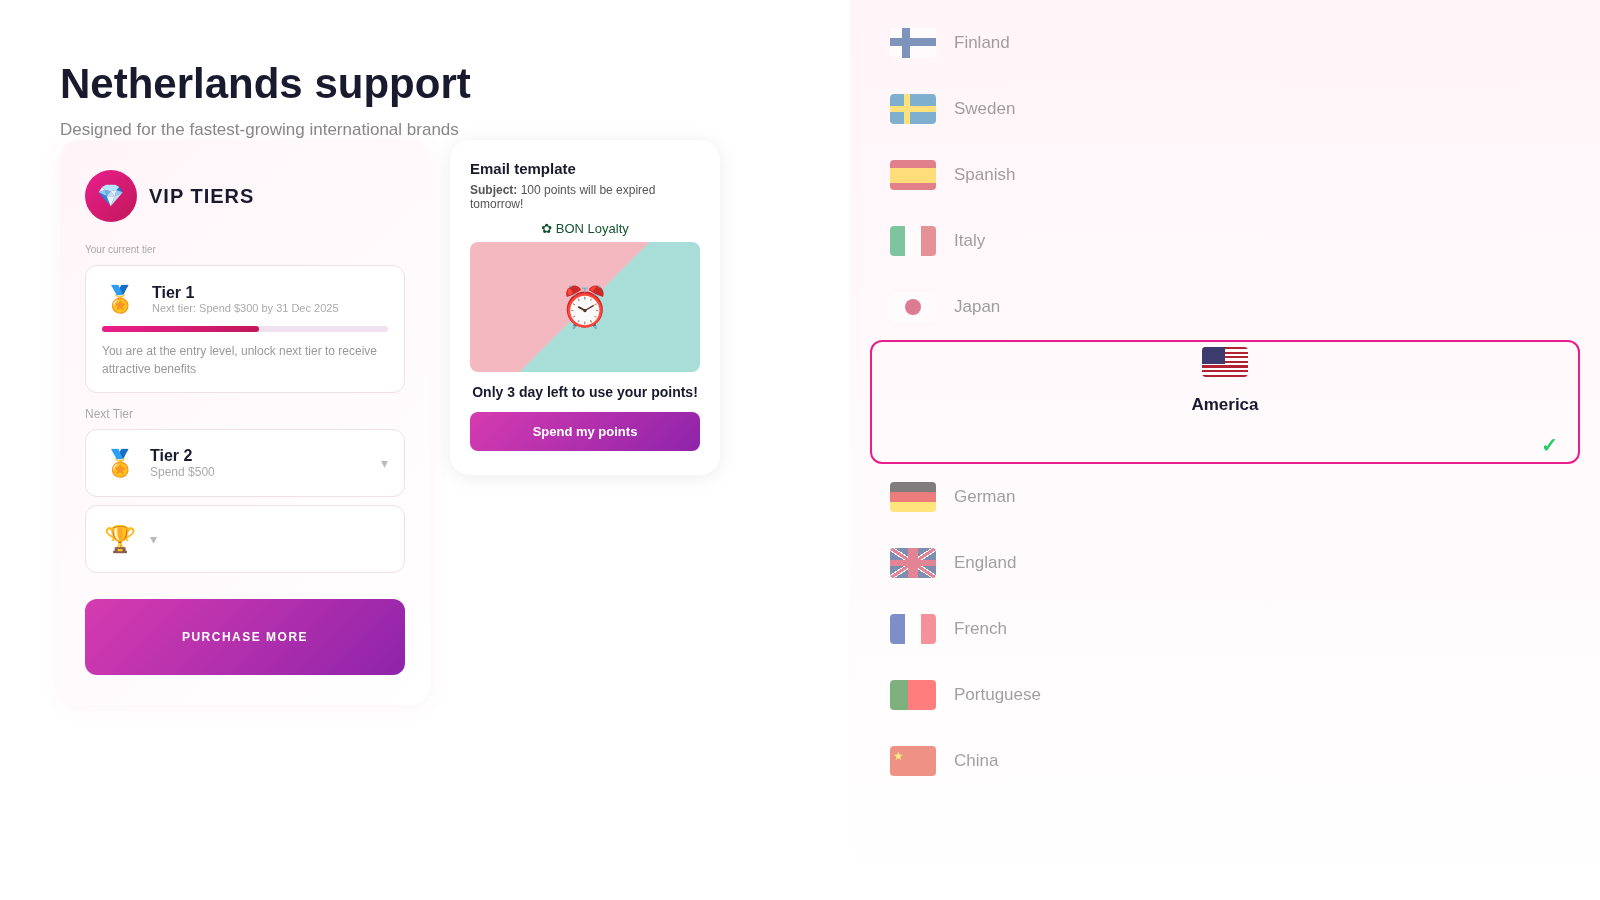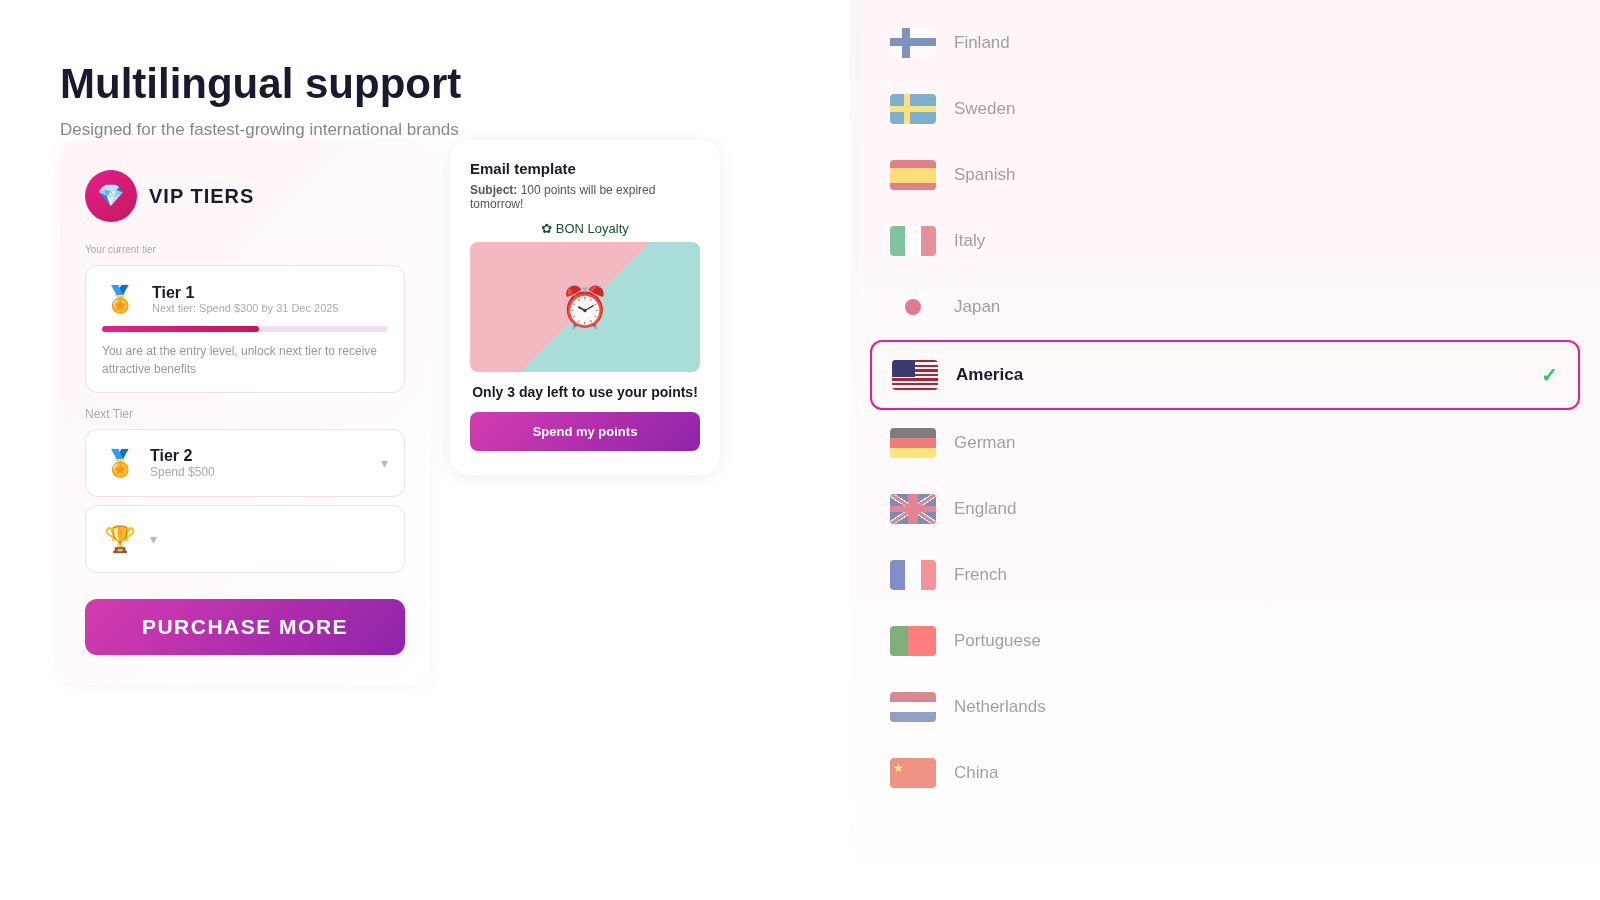--- a/index.html
+++ b/index.html
@@ -184,26 +184,26 @@
     }
 
     .chevron {
       color: #bbb;
       font-size: 14px;
     }
 
     .purchase-btn {
       width: 100%;
       margin-top: 18px;
-      padding: 16px;
+      padding: 31px;
       background: linear-gradient(135deg, #d63bb0, #8e24aa);
       color: #fff;
       border: none;
       border-radius: 12px;
-      font-size: 21px;
+      font-size: 12px;
       font-weight: 700;
       letter-spacing: 1.5px;
       cursor: pointer;
     }
 
     
     .email-card {
       background: #fff;
       border-radius: 20px;
       padding: 20px 20px 24px 20px;
@@ -282,21 +282,22 @@
       align-items: center;
       gap: 18px;
       padding: 18px 40px;
       cursor: pointer;
     }
 
     .lang-item.selected {
       border: 2px solid #e91e8c;
       border-radius: 12px;
       margin: 0 20px;
-      padding: 18px 20px;
+      padding: 5px 20px;
+      flex-direction: column;
     }
 
     .lang-item:not(.selected) {
       opacity: 0.5;
     }
 
     .lang-name {
       font-size: 17px;
       color: #444;
       font-weight: 500;
@@ -312,21 +313,21 @@
     .lang-item.selected .lang-name {
       color: #1a1a2e;
       font-weight: 600;
       opacity: 1;
     }
   </style>
 </head>
 <body>
 
 <div class="left-panel">
-  <h1 class="main-title">Multilingual support</h1>
+  <h1 class="main-title">Netherlands support</h1>
   <p class="main-subtitle">Designed for the fastest-growing international brands</p>
 
   <div class="cards-row">
 
     <div class="vip-card">
       <div class="vip-header">
         <div class="vip-icon">💎</div>
         <span class="vip-title">VIP TIERS</span>
       </div>
 
@@ -475,29 +476,19 @@
       <div>
         <div style="width:46px;height:30px;border-radius:4px;overflow:hidden;display:flex;">
         <div style="background:#006600;width:40%;"></div>
         <div style="background:#FF0000;width:60%;"></div>
       </div>
       </div>
       <span class="lang-name">Portuguese</span>
     </div>
     <div class="lang-item">
       <div>
-        <div style="width:46px;height:30px;border-radius:4px;overflow:hidden;display:flex;flex-direction:column;">
-        <div style="background:#AE1C28;flex:1;"></div>
-        <div style="background:#fff;flex:1;"></div>
-        <div style="background:#21468B;flex:1;"></div>
-      </div>
-      </div>
-      <span class="lang-name">Netherlands</span>
-    </div>
-    <div class="lang-item">
-      <div>
         <div style="background:#DE2910;width:46px;height:30px;border-radius:4px;overflow:hidden;display:flex;align-items:flex-start;justify-content:flex-start;padding:3px;">
         <span style="color:#FFDE00;font-size:12px;">★</span>
       </div>
       </div>
       <span class="lang-name">China</span>
     </div>
   </div>
 
 </body></html>

